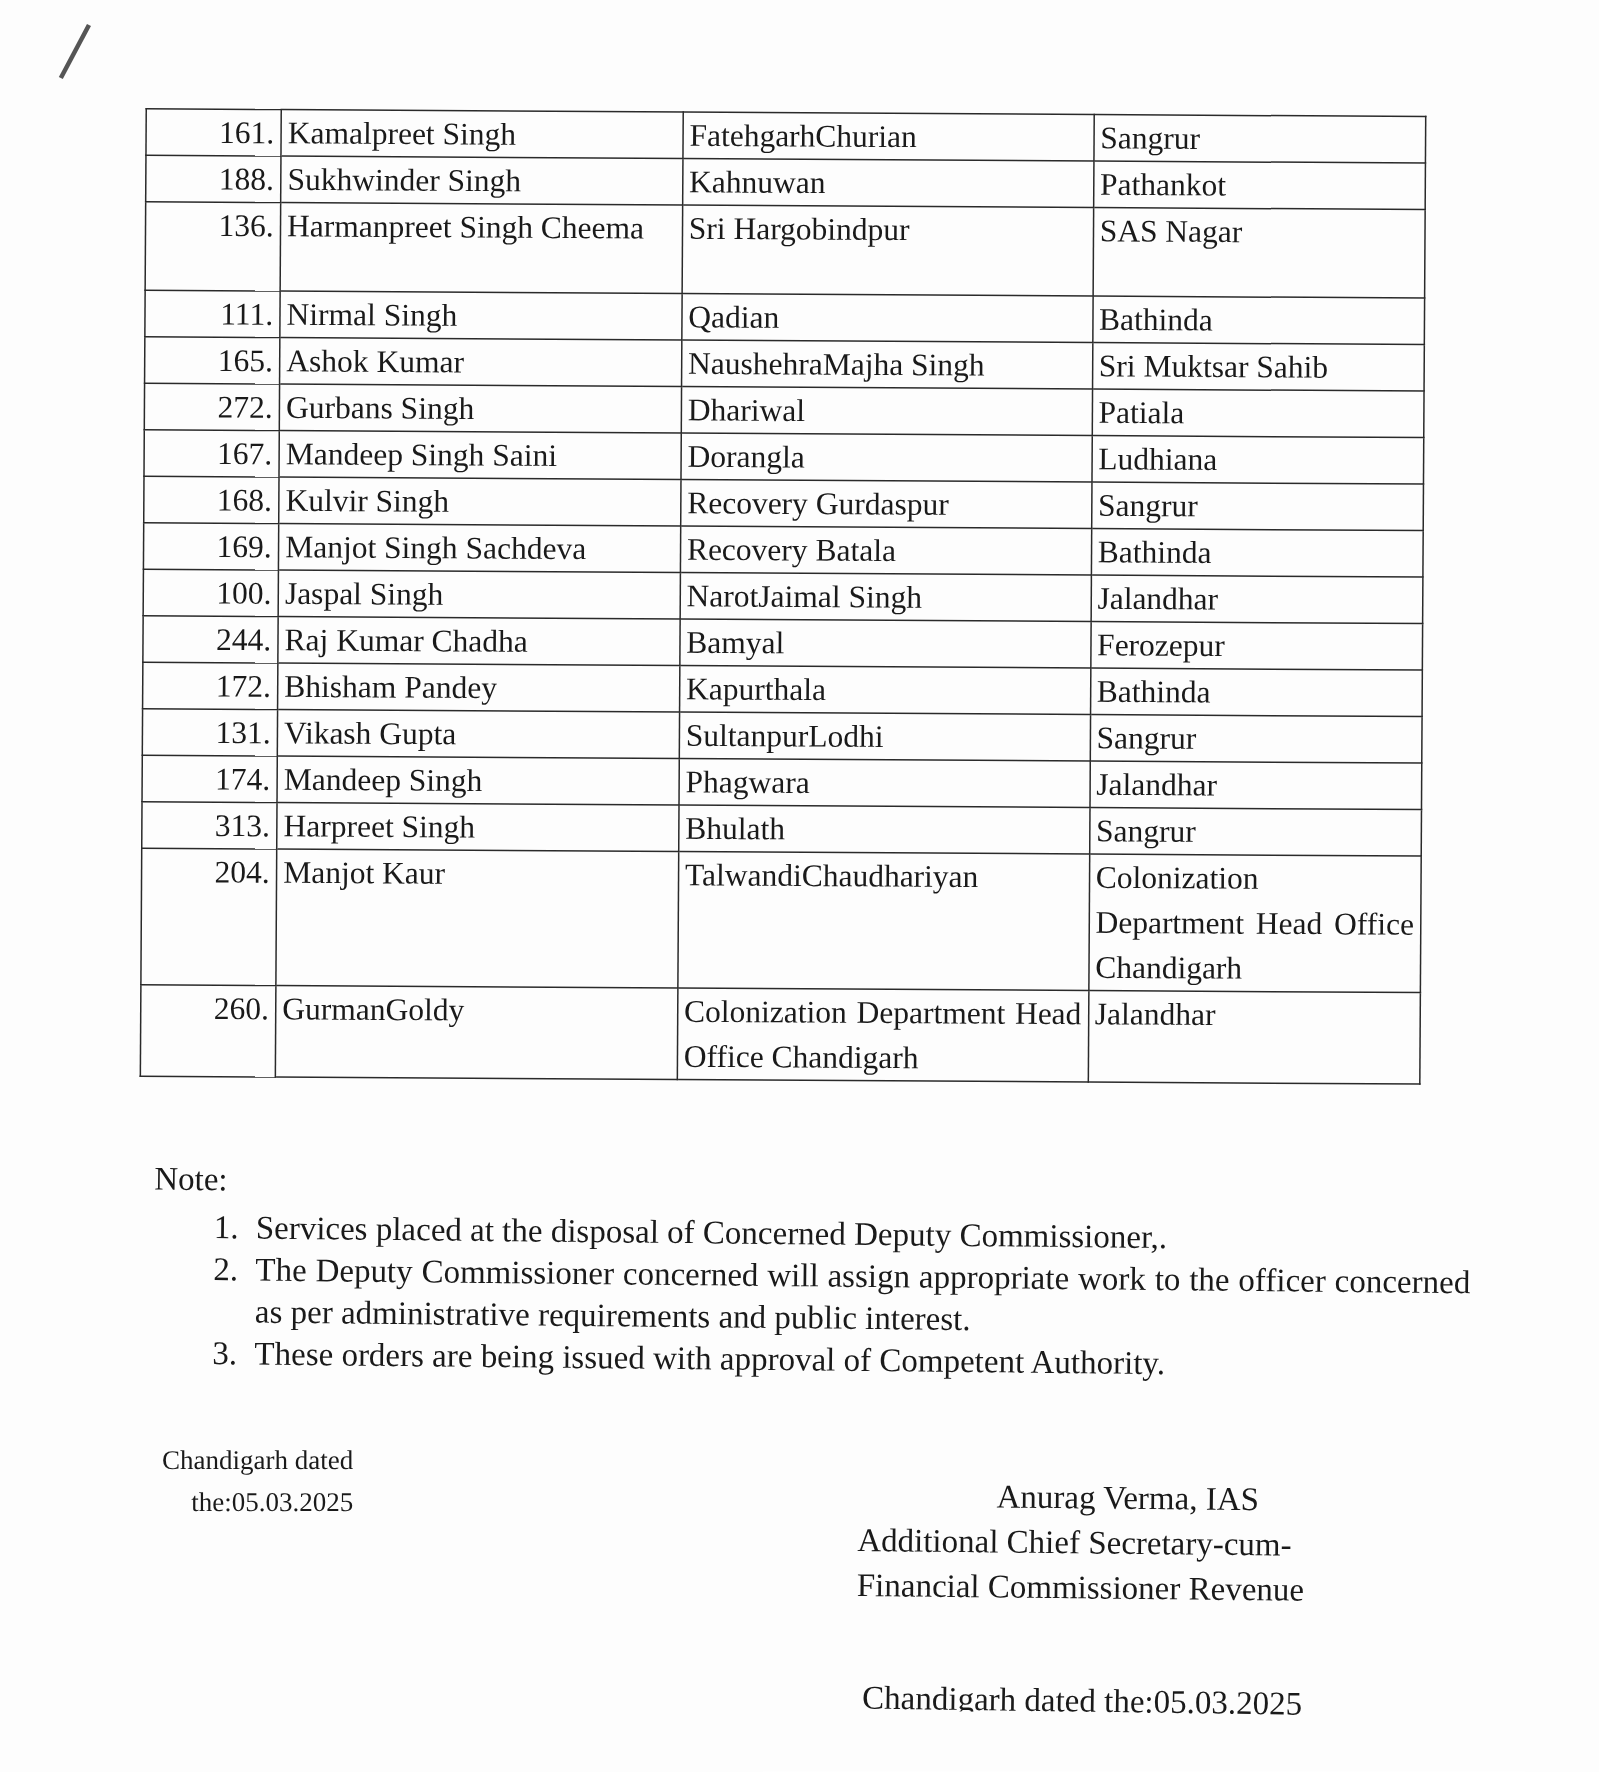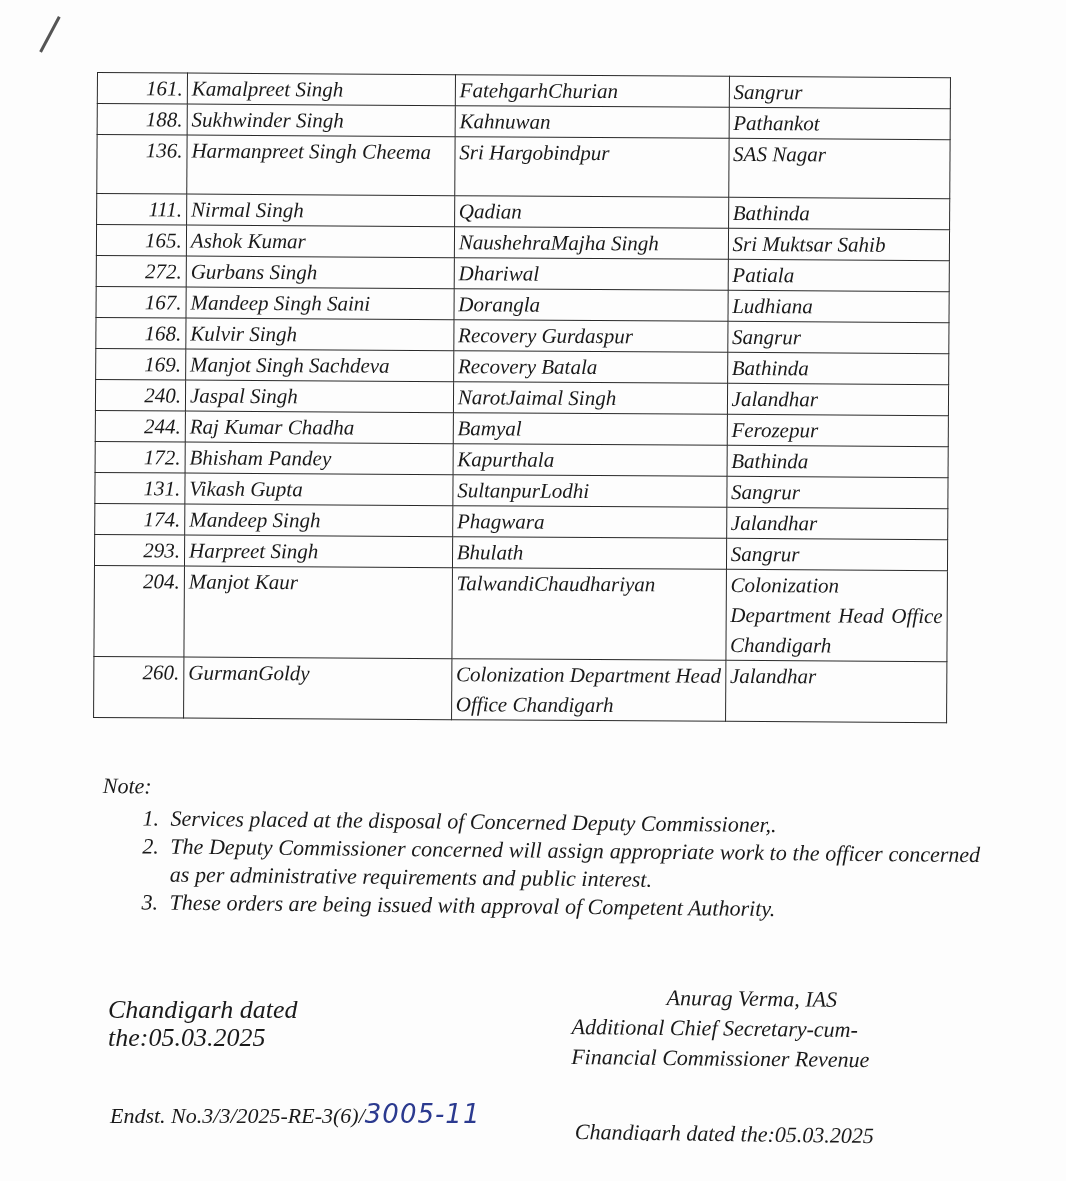--- a/index.html
+++ b/index.html
@@ -3,21 +3,20 @@
 <meta charset="utf-8">
 <style>
   html, body { margin:0; padding:0; }
   body {
     width:1066px; height:1181px; background:#ffffff; position:relative; overflow:hidden;
     font-family: "Liberation Serif", "DejaVu Serif", serif; color:#1a1a1a;
   }
   .page {
     position:absolute; left:0; top:0; width:1066px; height:1181px;
     background:#fdfdfd;
-    font-style:italic;
   }
   .slash-mark {
     position:absolute; left:42px; top:16px; width:3px; height:40px;
     background:#555; transform:rotate(28deg); transform-origin:top left;
     left:58px;
   }
   table.transfer {
     position:absolute; left:97px; top:72px; width:854px;
     border-collapse:collapse; font-size:21px; line-height:30px;
     transform:rotate(0.35deg); transform-origin:top left;
@@ -29,21 +28,21 @@
   td.name { width:256px; text-align:justify; }
   td.from { width:262px; text-align:justify; }
   td.to { width:210px; text-align:justify; }
   .note {
     position:absolute; left:103px; top:772px; font-size:22px; line-height:28px;
     transform:rotate(0.6deg); transform-origin:top left;
   }
   .note ol { margin:4px 0 0 0; padding-left:62px; }
   .note li { padding-left:6px; width:810px; }
   .sig-left {
-    position:absolute; left:108px; top:996px; font-size:26px; line-height:28px;
+    position:absolute; left:108px; top:959px; font-size:18px; line-height:28px;text-align:right;
   }
   .sig-right {
     position:absolute; left:572px; top:982px; font-size:22px; line-height:30px;
     transform:rotate(0.6deg); transform-origin:top left;
   }
   .sig-right .officer { text-align:center; width:360px; }
   .endst {
     position:absolute; left:110px; top:1100px; font-size:22px; line-height:28px;
   }
   .handwritten {
@@ -112,21 +111,21 @@
         <td class="from">Recovery Gurdaspur</td>
         <td class="to">Sangrur</td>
       </tr>
       <tr>
         <td class="sn">169.</td>
         <td class="name">Manjot Singh Sachdeva</td>
         <td class="from">Recovery Batala</td>
         <td class="to">Bathinda</td>
       </tr>
       <tr>
-        <td class="sn">240.</td>
+        <td class="sn">100.</td>
         <td class="name">Jaspal Singh</td>
         <td class="from">NarotJaimal Singh</td>
         <td class="to">Jalandhar</td>
       </tr>
       <tr>
         <td class="sn">244.</td>
         <td class="name">Raj Kumar Chadha</td>
         <td class="from">Bamyal</td>
         <td class="to">Ferozepur</td>
       </tr>
@@ -142,21 +141,21 @@
         <td class="from">SultanpurLodhi</td>
         <td class="to">Sangrur</td>
       </tr>
       <tr>
         <td class="sn">174.</td>
         <td class="name">Mandeep Singh</td>
         <td class="from">Phagwara</td>
         <td class="to">Jalandhar</td>
       </tr>
       <tr>
-        <td class="sn">293.</td>
+        <td class="sn">313.</td>
         <td class="name">Harpreet Singh</td>
         <td class="from">Bhulath</td>
         <td class="to">Sangrur</td>
       </tr>
       <tr>
         <td class="sn">204.</td>
         <td class="name">Manjot Kaur</td>
         <td class="from">TalwandiChaudhariyan</td>
         <td class="to">Colonization Department Head Office Chandigarh</td>
       </tr>
@@ -182,18 +181,15 @@
     <div>Chandigarh dated</div>
     <div>the:05.03.2025</div>
   </div>
 
   <div class="sig-right">
     <div class="officer">Anurag Verma, IAS</div>
     <div>Additional Chief Secretary-cum-</div>
     <div>Financial Commissioner Revenue</div>
   </div>
 
-  <div class="endst">
-    <span>Endst. No.3/3/2025-RE-3(6)/</span><span class="handwritten">3005-11</span>
-  </div>
 
   <div class="endst-date">Chandigarh dated the:05.03.2025</div>
 </div>
 
 </body></html>

